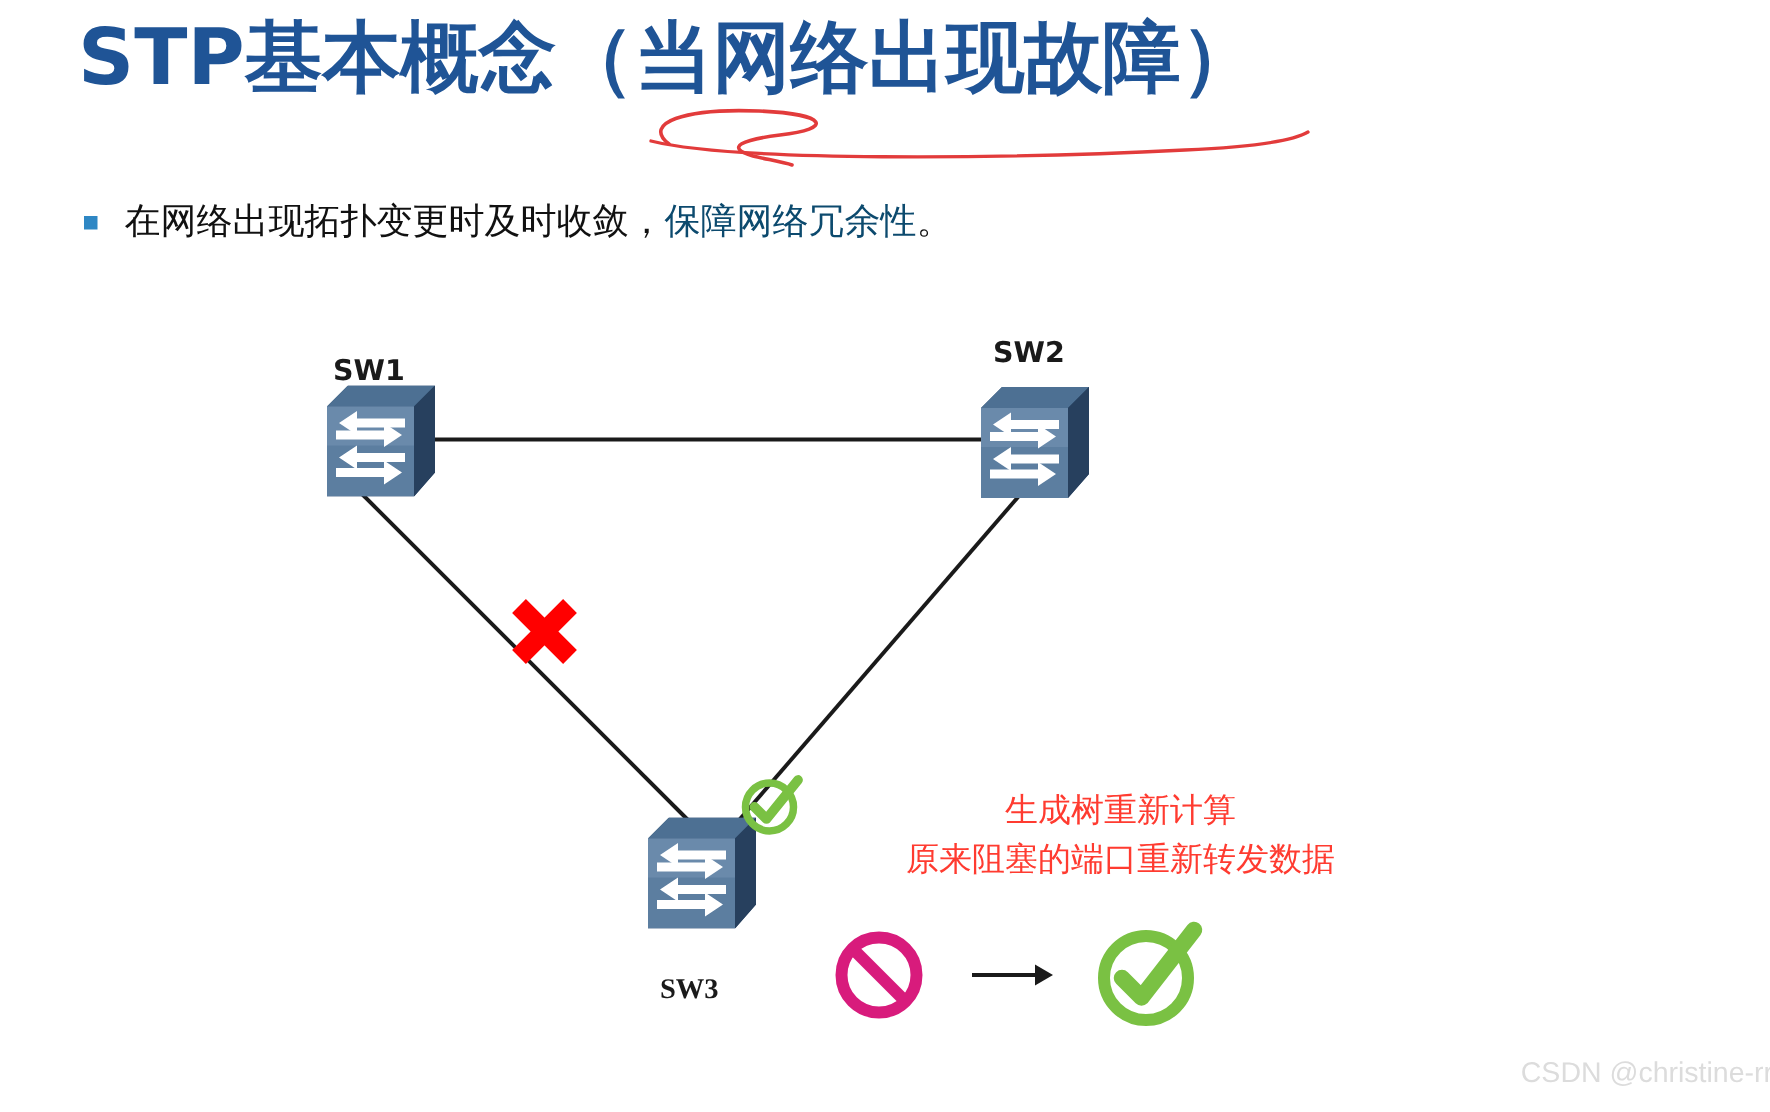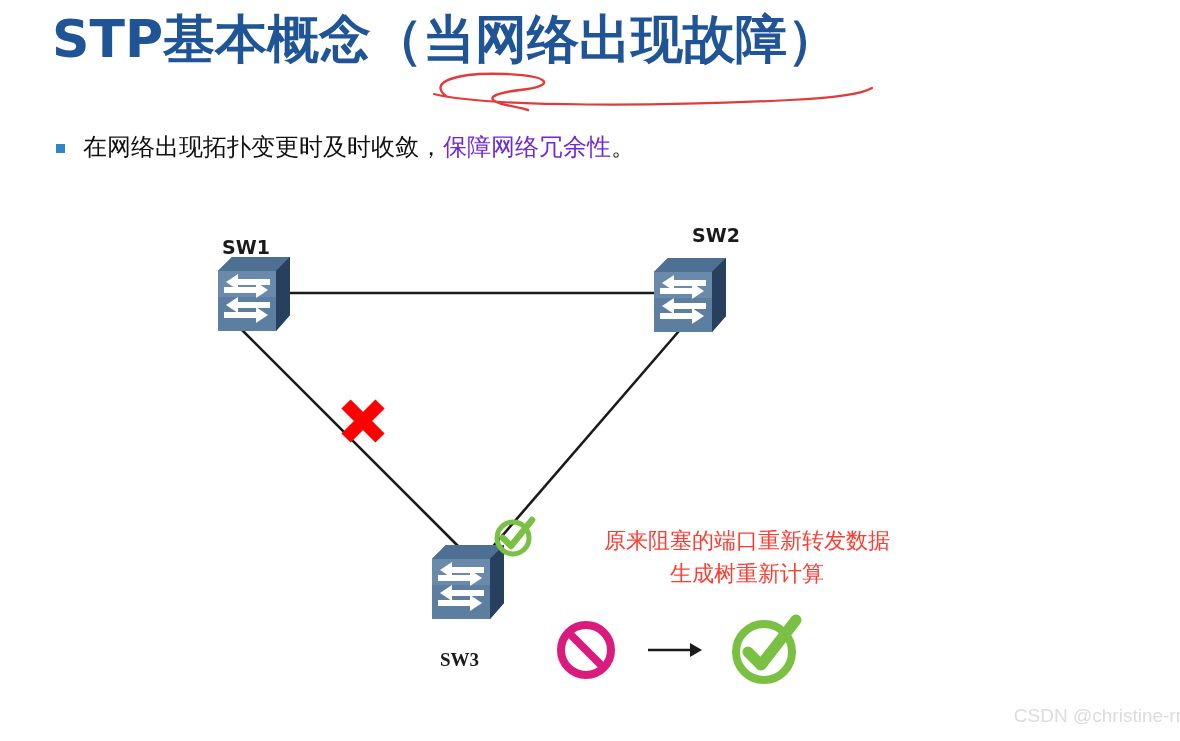--- a/index.html
+++ b/index.html
@@ -59,21 +59,21 @@
     position: relative;
     top: 1px;
   }
   .bullet-text {
     font-size: 24px;
     line-height: 30px;
     color: #111111;
     font-family: "DejaVu Sans", "Liberation Sans", sans-serif;
   }
   .bullet-text.red {
-    color: #6d28d9;
+    color: #0c4a6e;
   }
 
   
   #topology {
     position: absolute;
     left: 0;
     top: 0;
     width: 1180px;
     height: 741px;
   }
@@ -176,21 +176,21 @@
       <rect x="0" y="14" width="58" height="26" fill="#6A8AAB"></rect>
       <g fill="#ffffff">
         <polygon points="6,30 38,30 38,25 50,33 38,41 38,36 6,36"></polygon>
         <polygon points="52,45 20,45 20,40 8,48 20,56 20,51 52,51"></polygon>
         <polygon points="6,55 38,55 38,50 50,58 38,66 38,61 6,61"></polygon>
         <polygon points="52,22 20,22 20,17 8,25 20,33 20,28 52,28"></polygon>
       </g>
     </svg>
   </div>
 
-  <div class="node-label" style="left:692px; top:224px;">SW2</div>
+  <div class="node-label" style="left:662px; top:224px;">SW2</div>
   <div class="switch" style="left:654px; top:258px;">
     <svg viewBox="0 0 72 74" width="72" height="74">
       <polygon points="0,14 14,0 72,0 72,58 58,74 0,74" fill="#2E4A6B"></polygon>
       <polygon points="0,14 14,0 72,0 58,14" fill="#4D7093"></polygon>
       <polygon points="72,0 72,58 58,74 58,14" fill="#27405E"></polygon>
       <rect x="0" y="14" width="58" height="60" fill="#5C7EA0"></rect>
       <rect x="0" y="14" width="58" height="26" fill="#6A8AAB"></rect>
       <g fill="#ffffff">
         <polygon points="6,30 38,30 38,25 50,33 38,41 38,36 6,36"></polygon>
         <polygon points="52,45 20,45 20,40 8,48 20,56 20,51 52,51"></polygon>
@@ -223,22 +223,22 @@
       <line x1="44" y1="10" x2="10" y2="44"></line>
     </g>
   </svg>
 
   <svg class="marker" style="left:490px; top:513px;" width="48" height="48" viewBox="0 0 48 48">
     <circle cx="23" cy="25" r="16" fill="none" stroke="#7AC143" stroke-width="5"></circle>
     <path d="M 13 25 L 21 33 L 42 7" fill="none" stroke="#7AC143" stroke-width="6.5" stroke-linecap="round" stroke-linejoin="round"></path>
   </svg>
 
   <div id="annotation" style="top:524px;">
+    <span class="anno-line">生成树重新计算</span>
     <span class="anno-line">原来阻塞的端口重新转发数据</span>
-    <span class="anno-line">生成树重新计算</span>
   </div>
 
   <div id="legend">
 
     <svg width="68" height="68" viewBox="0 0 68 68">
       <circle cx="34" cy="34" r="25" fill="none" stroke="#D81B7C" stroke-width="8"></circle>
       <line x1="17" y1="17" x2="51" y2="51" stroke="#D81B7C" stroke-width="8" stroke-linecap="butt"></line>
     </svg>
 
     <svg width="56" height="24" viewBox="0 0 56 24">

